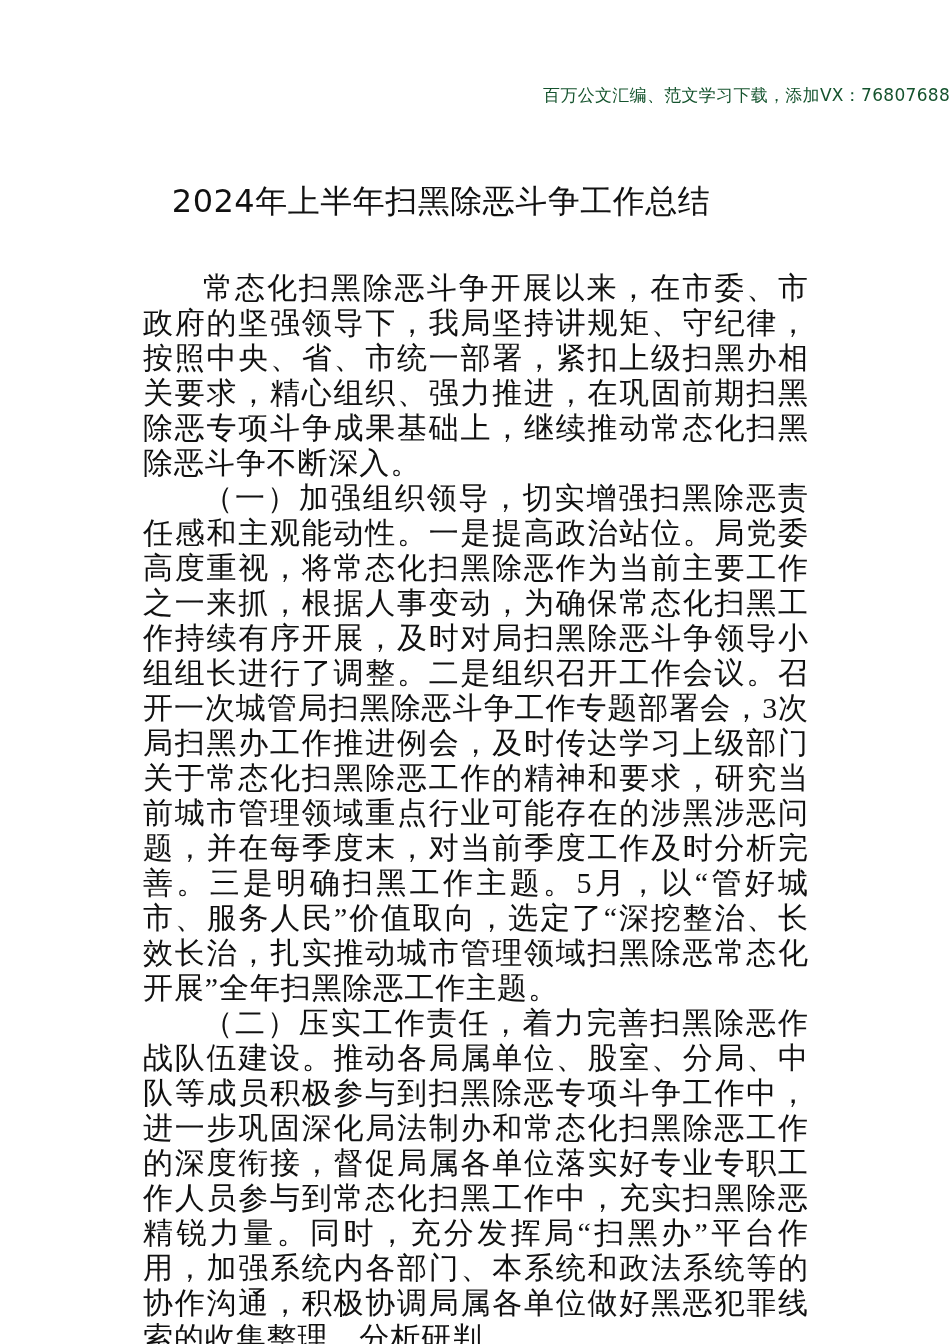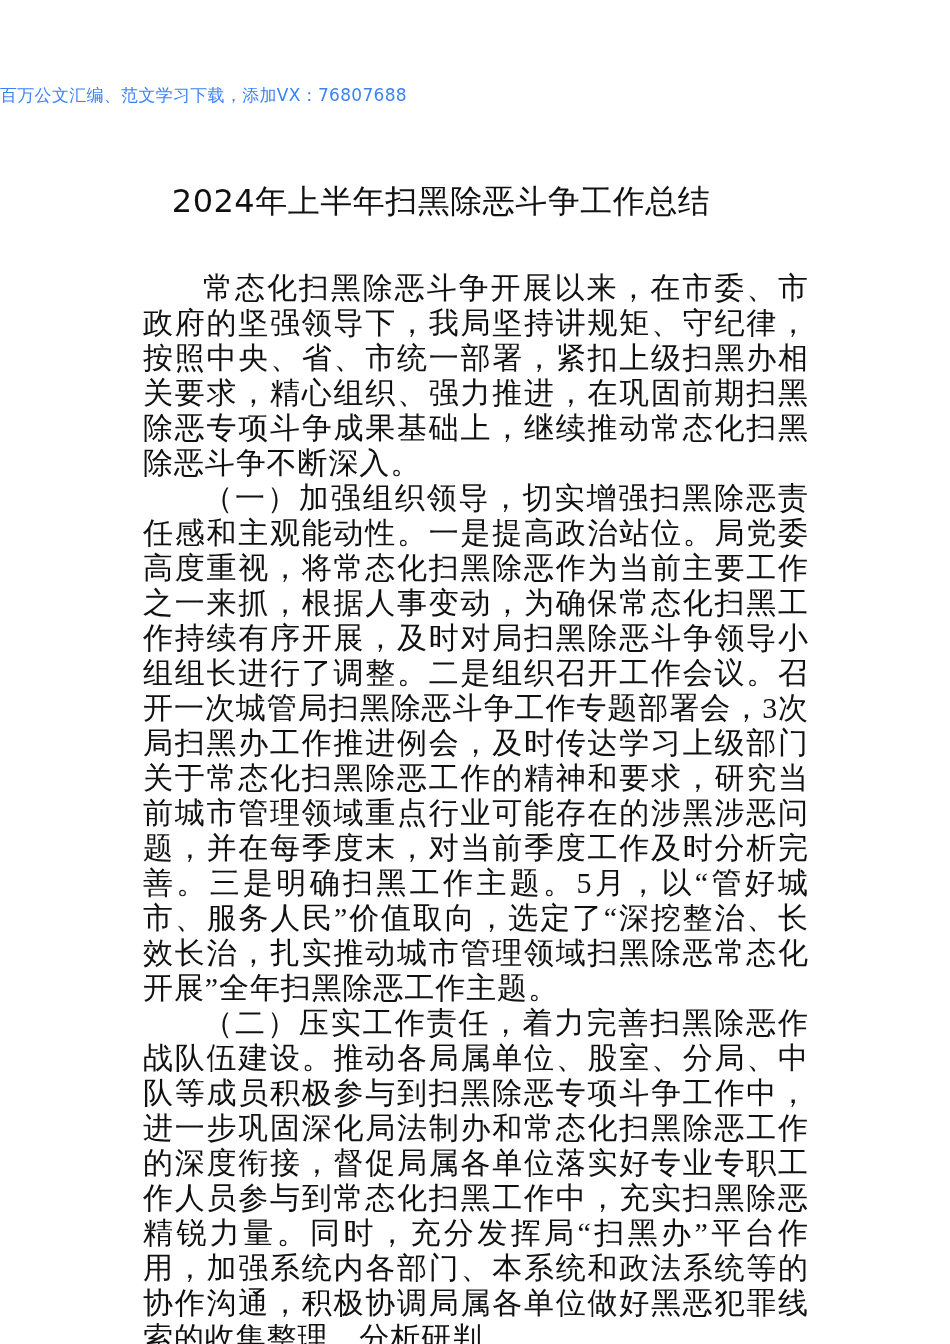--- a/index.html
+++ b/index.html
@@ -1,20 +1,20 @@
 <!DOCTYPE html>
 <html><head>
 <meta charset="utf-8">
 <style>
   html, body { margin: 0; padding: 0; background: #ffffff; }
   body { width: 950px; height: 1344px; position: relative; overflow: hidden; }
   .page { position: absolute; left: 0; top: 0; width: 950px; height: 1344px; background: #fff; }
   .watermark {
-    position: absolute; top: 84px; left: 0; width: 950px; text-align: left;
-    font-family: "DejaVu Sans", sans-serif; font-size: 17px; color: #3b82f6;
+    position: absolute; top: 84px; left: 0; width: 950px; text-align: right;
+    font-family: "DejaVu Sans", sans-serif; font-size: 17px; color: #14532d;
     letter-spacing: 0.3px;
   }
   .title {
     position: absolute; top: 180px; left: 0; width: 882px; text-align: center;
     font-family: "DejaVu Sans", sans-serif; font-size: 32px; color: #111;
     letter-spacing: 0.5px;
   }
   .body {
     position: absolute; top: 270px; left: 143px; width: 666px;
     font-family: Liberation Serif, serif; font-size: 30px; line-height: 35px;

